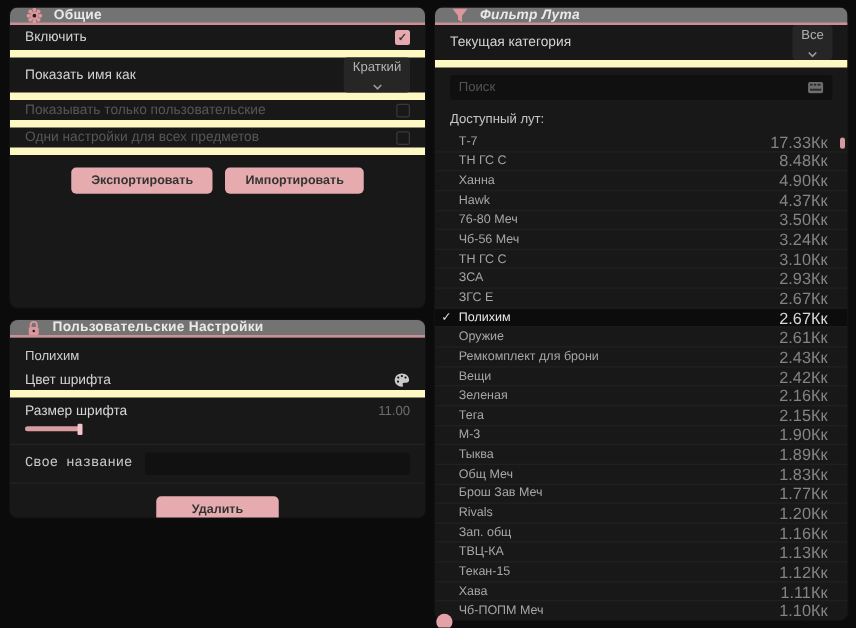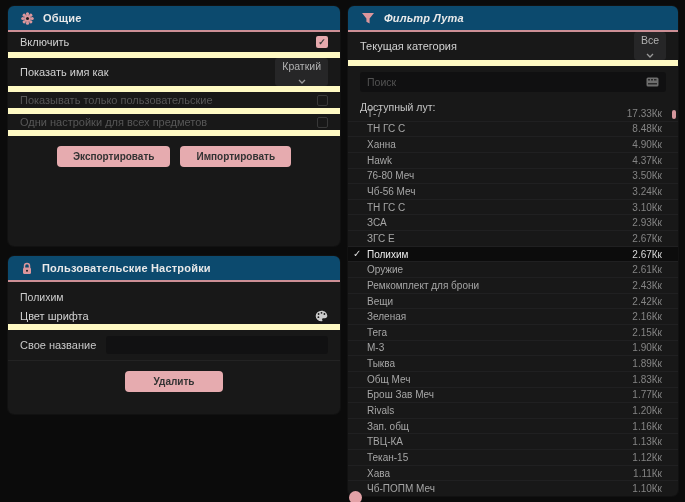--- a/index.html
+++ b/index.html
@@ -16,24 +16,24 @@
     background:#181818;
     border-radius:6px;
     overflow:hidden;
     box-shadow:0 0 0 1px #111;
   }
   #panel-general { left:8px;  top:6px;   width:332px; height:240px; }
   #panel-custom  { left:8px;  top:256px; width:332px; height:158px; }
   #panel-filter  { left:348px; top:6px;  width:330px; height:490px; }
 
   .panel-header {
-    height:26px;
-    display:flex; align-items:center; gap:9px;
+    height:14px;
+    display:flex; gap:9px;
     padding:0 13px;
-    background:#0c4a6e;
+    background:#737373;
     border-bottom:2px solid #cc8f95;
   }
   .panel-title { font-size:11px; font-weight:bold; color:#e9e9e9; letter-spacing:.2px; }
   .panel-title.italic { font-style:italic; }
 
   .setting-row {
     display:flex; align-items:center; justify-content:space-between;
     padding:0 12px;
     border-bottom:6px solid #fef9c3;
     font-size:11px; color:#d2d2d2;
@@ -68,21 +68,21 @@
   }
 
   
   .item-name { padding:9px 12px 5px; font-size:10.5px; color:#cdcdcd; }
   .fontsize-block { padding:5px 12px 7px; border-bottom:1px solid #232323; }
   .fontsize-top { display:flex; justify-content:space-between; align-items:center; font-size:11px; }
   .fontsize-value { color:#6c6c6c; font-size:10.5px; }
   .slider { position:relative; margin-top:4px; height:9px; width:100%; }
   .slider-fill { position:absolute; left:0; top:2px; width:44px; height:4px; background:#d99ca1; border-radius:2px; }
   .slider-handle { position:absolute; left:42px; top:0; width:4px; height:9px; background:#f2c4c7; border-radius:1px; }
-  .name-row { display:flex; align-items:center; gap:10px; padding:6px 12px; border-bottom:1px solid #232323; }
+  .name-row { display:flex; align-items:center; gap:10px; padding:6px 12px; border-bottom:1px solid #232323;font-family:Liberation Mono, monospace; }
   .name-row label { font-size:11px; color:#c9c9c9; white-space:nowrap; }
   .text-input {
     flex:1; height:18px; background:#111112; border:none; border-radius:3px;
     color:#bbb; font-family:inherit; font-size:10.5px; padding:0 6px;
   }
 
   
   .search-wrap { margin:6px 12px 4px; height:20px; background:#101011; border-radius:3px;
     display:flex; align-items:center; justify-content:space-between; padding:0 7px; }
   .search-input {
@@ -94,21 +94,21 @@
 
   .loot-list { position:absolute; top:100px; bottom:0; left:0; right:0; overflow:hidden; }
   .loot-row {
     position:relative;
     display:flex; justify-content:space-between; align-items:center;
     height:15.65px;
     padding:0 16px 0 19px;
     border-bottom:1px solid #202021;
     font-size:10px; color:#a6a6a6;
   }
-  .loot-row .loot-value { color:#848484; font-size:10px;text-align:center; }
+  .loot-row .loot-value { color:#848484; font-size:13px;text-align:center; }
   .loot-row.checked { background:#0c0c0c; color:#ebebeb; }
   .loot-row.checked .loot-value { color:#d8d8d8; }
   .loot-check {
     position:absolute; left:5px; top:1px;
     color:#dcdcdc; font-size:10px; display:none;
   }
   .loot-row.checked .loot-check { display:block; }
 
   .scroll-thumb {
     position:absolute; right:2px; top:104px;
@@ -198,20 +198,30 @@
       <svg width="13" height="12" viewBox="0 0 13 12">
         <path d="M6.5 0.7a5.8 5.3 0 1 0 0 10.6c1 0 1.2-.7.8-1.3-.5-.8-.1-1.8 1-1.8h1.6c1.4 0 2.4-1 2.4-2.2C12.3 2.9 9.7.7 6.5.7z" fill="#c9c9c9"></path>
         <circle cx="3.6" cy="4" r="0.9" fill="#181818"></circle>
         <circle cx="6.5" cy="2.8" r="0.9" fill="#181818"></circle>
         <circle cx="9.4" cy="4" r="0.9" fill="#181818"></circle>
         <circle cx="3.4" cy="7.2" r="0.9" fill="#181818"></circle>
       </svg>
     </span>
   </div>
 
+  <div class="fontsize-block">
+    <div class="fontsize-top">
+      <span>Размер шрифта</span>
+      <span class="fontsize-value">11.00</span>
+    </div>
+    <div class="slider">
+      <div class="slider-fill"></div>
+      <div class="slider-handle"></div>
+    </div>
+  </div>
 
   <div class="name-row">
     <label>Свое название</label>
     <input class="text-input" value="" style="">
   </div>
 
   <div class="btn-row">
     <button class="pink-btn" style="padding:3px 28px;">Удалить</button>
   </div>
 </section>

